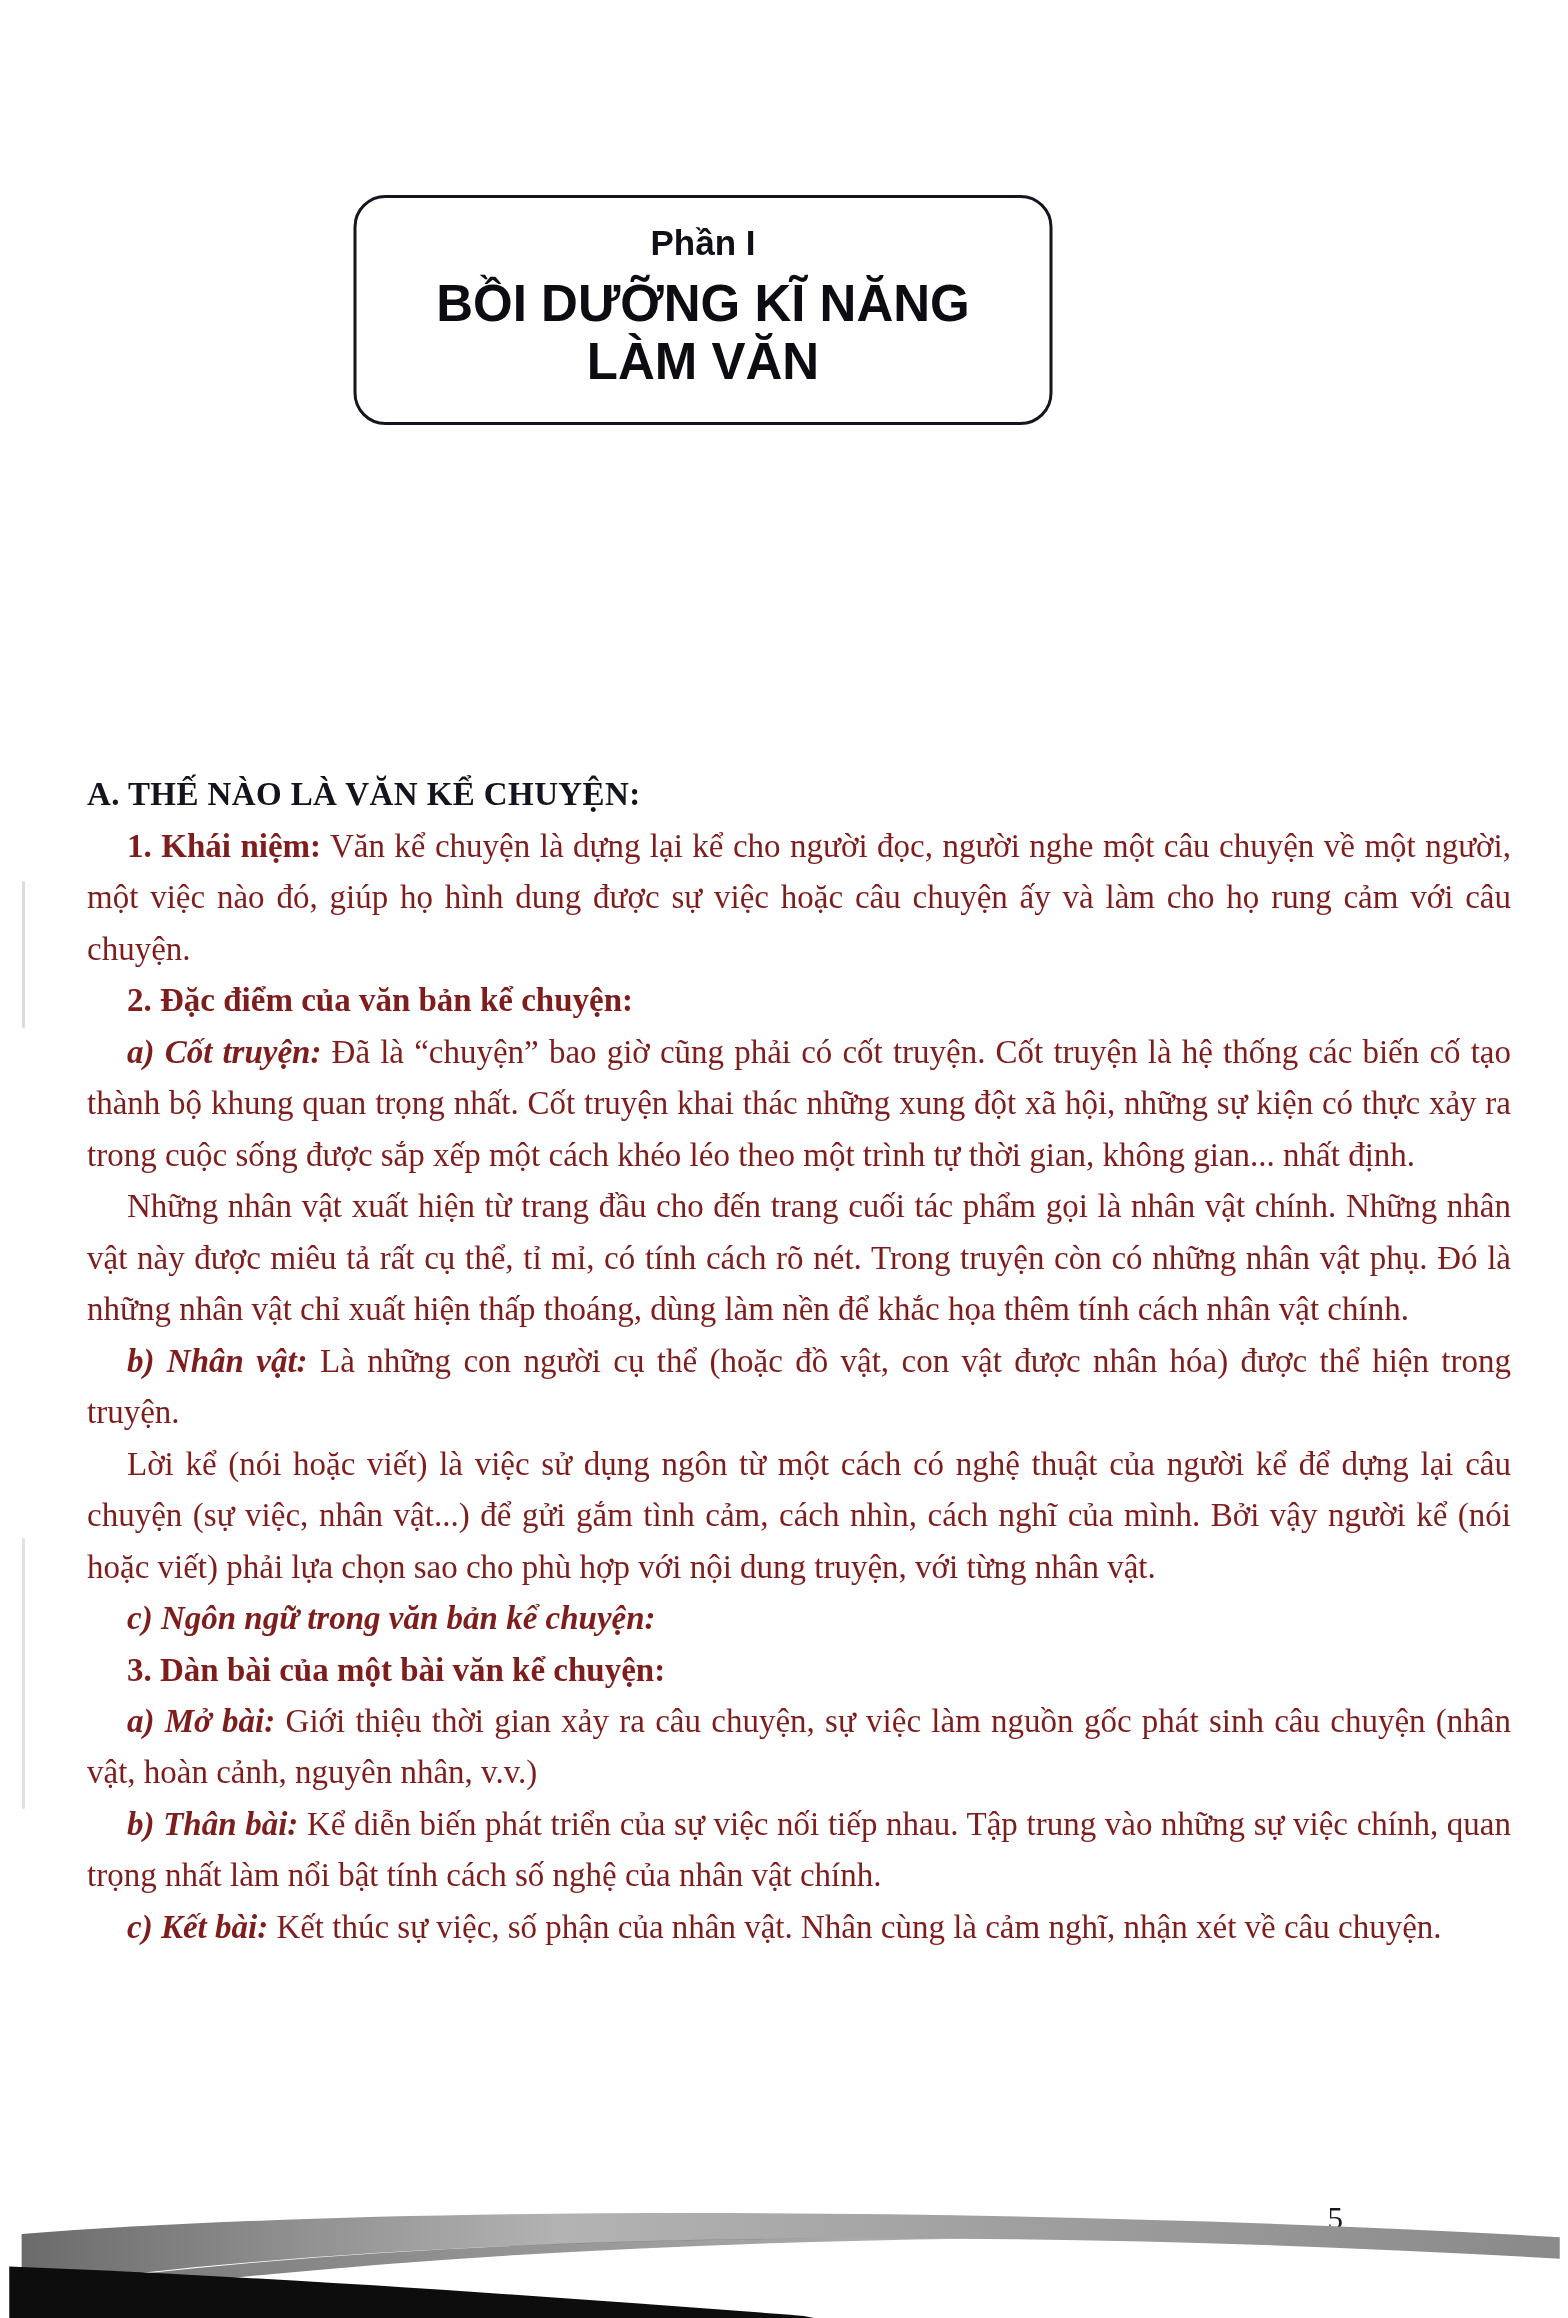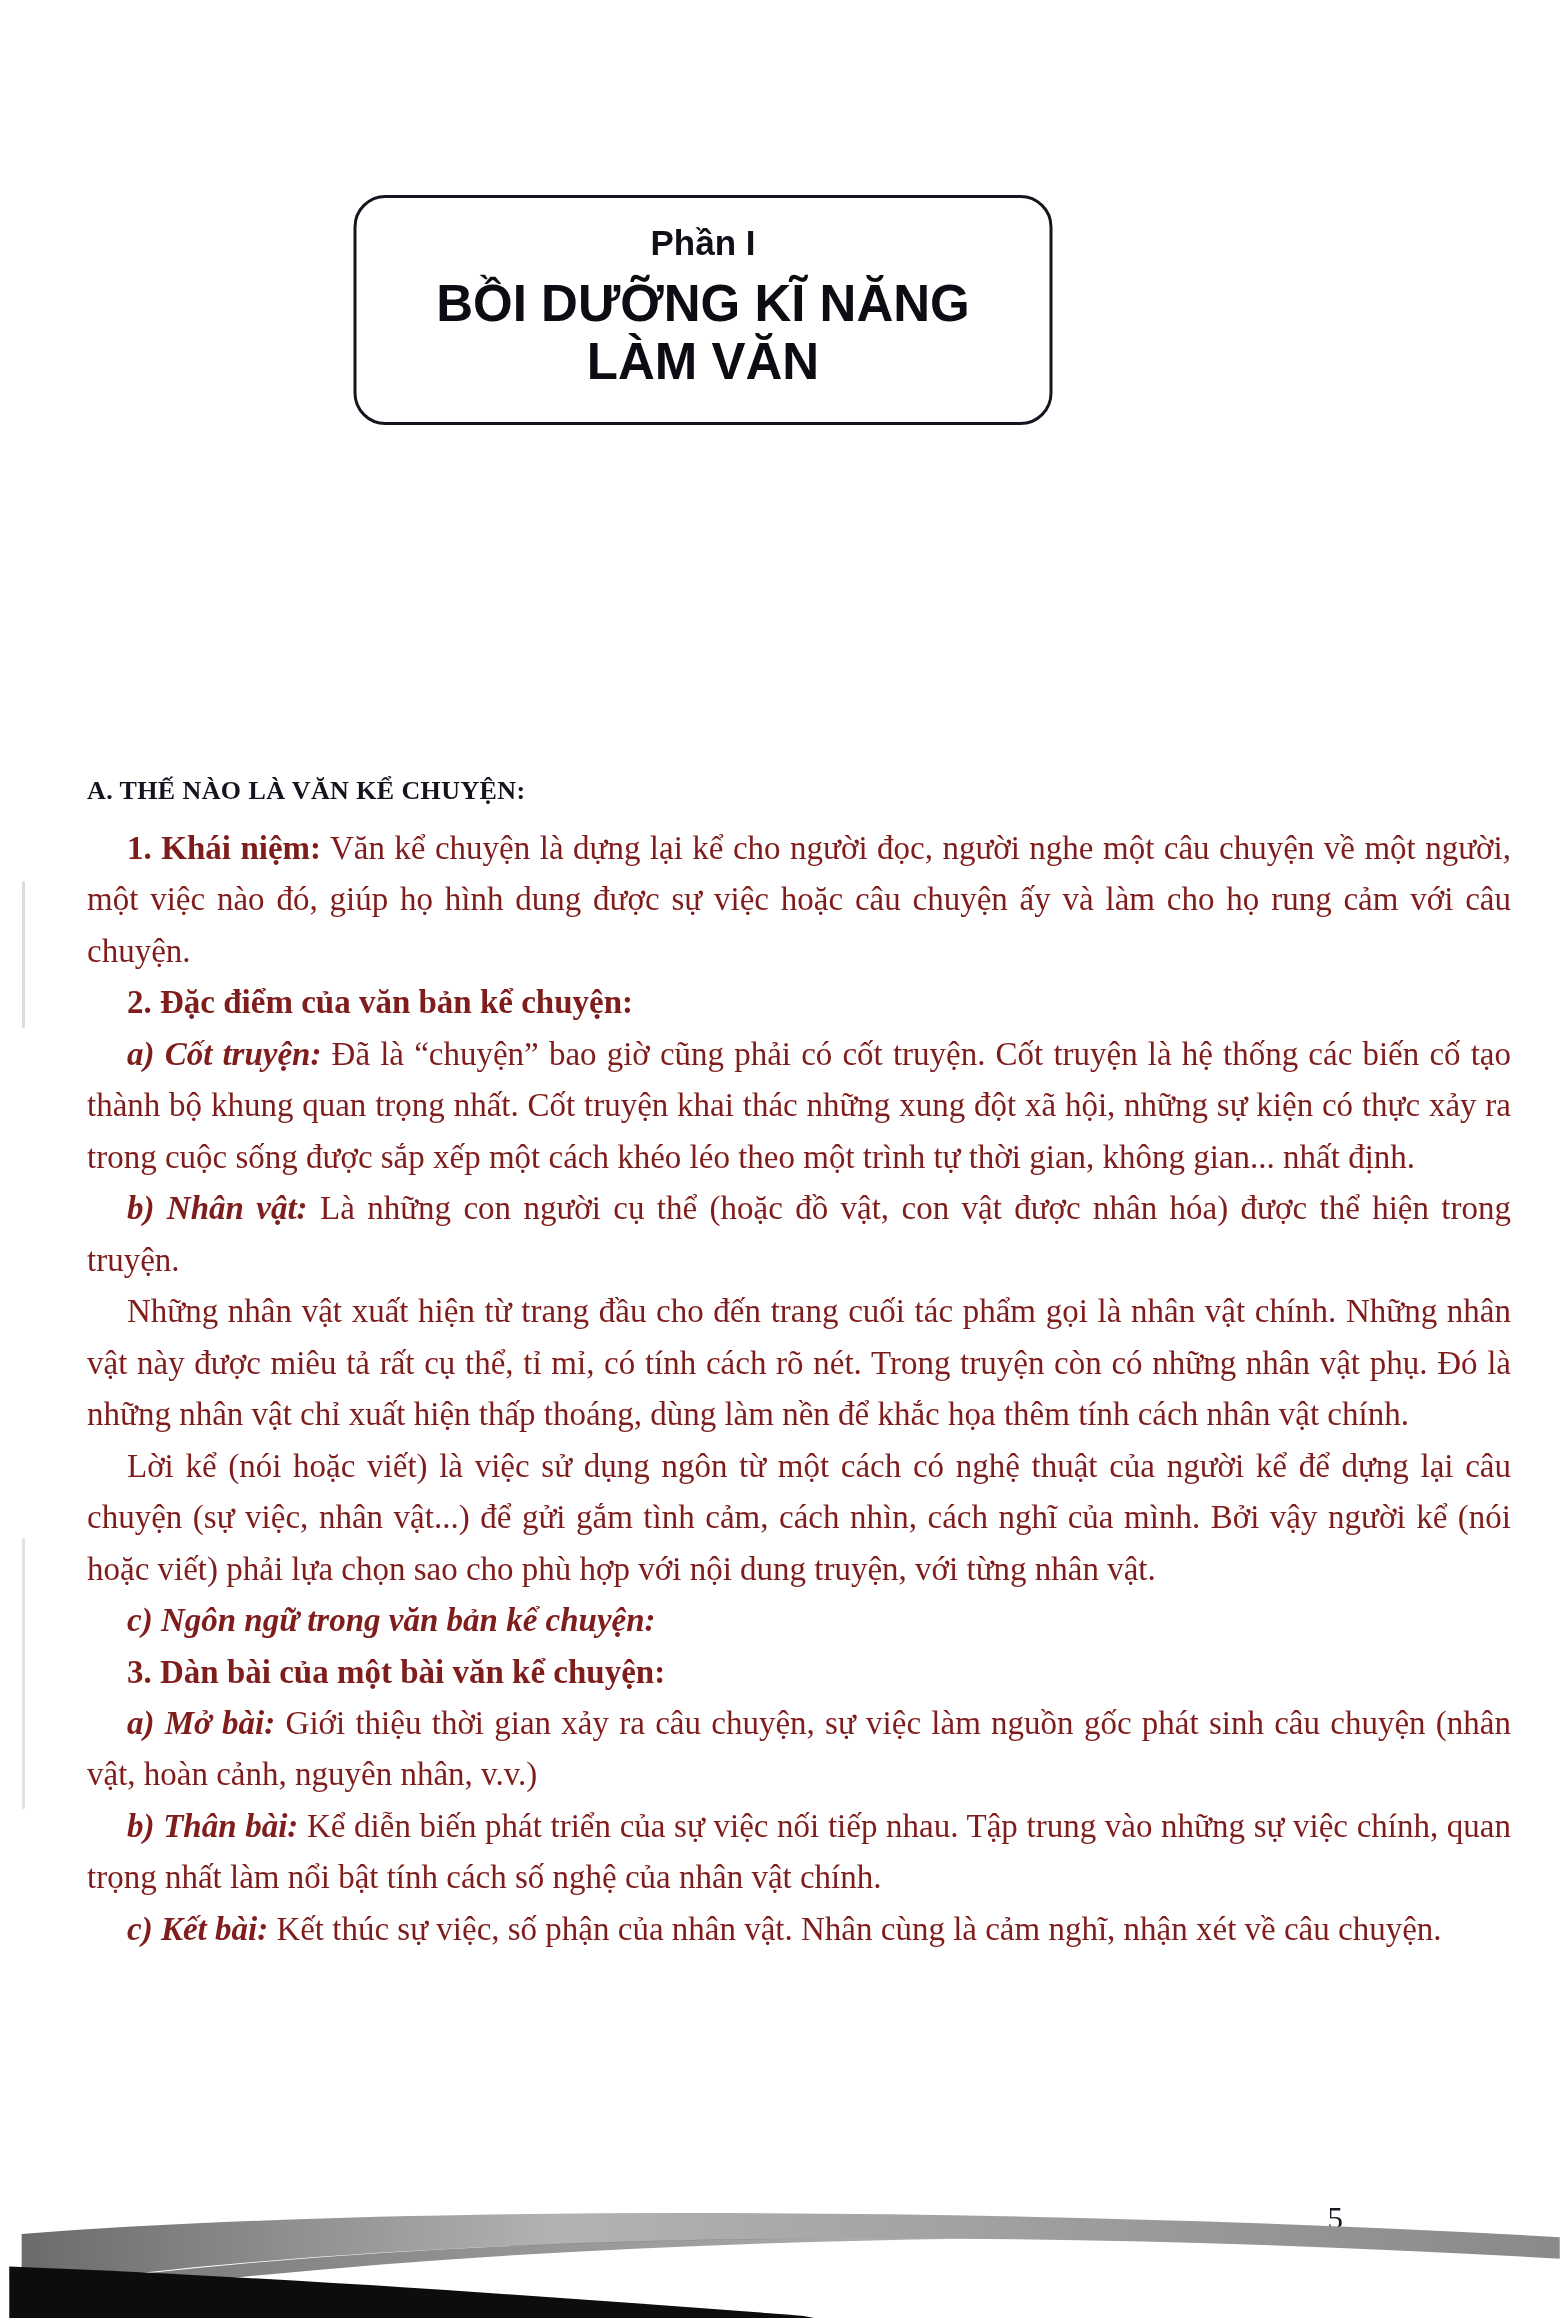--- a/index.html
+++ b/index.html
@@ -45,24 +45,24 @@
     color: #0c0c12;
   }
 
   
   .content {
     position: absolute;
     left: 87px; top: 776px;
     width: 1424px;
   }
   .section-heading {
-    font-size: 26px;
+    font-size: 33px;
     font-weight: bold;
     letter-spacing: 0.4px;
-    margin-bottom: 17px;
+    margin-bottom: 8px;
     color: #14141e;
   }
   .para {
     font-size: 33px;
     line-height: 1.56;
     text-align: justify;
     text-indent: 40px;
     color: #7f1d1d;
   }
   .lb  { font-weight: bold; }
@@ -105,23 +105,23 @@
 
   <div class="content">
     <h2 class="section-heading">A. THẾ NÀO LÀ VĂN KỂ CHUYỆN:</h2>
 
     <p class="para"><span class="lb">1. Khái niệm:</span><span> Văn kể chuyện là dựng lại kể cho người đọc, người nghe một câu chuyện về một người, một việc nào đó, giúp họ hình dung được sự việc hoặc câu chuyện ấy và làm cho họ rung cảm với câu chuyện.</span></p>
 
     <p class="para"><span class="lb">2. Đặc điểm của văn bản kể chuyện:</span></p>
 
     <p class="para"><span class="lbi">a) Cốt truyện:</span><span> Đã là “chuyện” bao giờ cũng phải có cốt truyện. Cốt truyện là hệ thống các biến cố tạo thành bộ khung quan trọng nhất. Cốt truyện khai thác những xung đột xã hội, những sự kiện có thực xảy ra trong cuộc sống được sắp xếp một cách khéo léo theo một trình tự thời gian, không gian... nhất định.</span></p>
 
+    <p class="para"><span>Những nhân vật xuất hiện từ trang đầu cho đến trang cuối tác phẩm gọi là nhân vật chính. Những nhân vật này được miêu tả rất cụ thể, tỉ mỉ, có tính cách rõ nét. Trong truyện còn có những nhân vật phụ. Đó là những nhân vật chỉ xuất hiện thấp thoáng, dùng làm nền để khắc họa thêm tính cách nhân vật chính.</span></p>
+
     <p class="para"><span class="lbi">b) Nhân vật:</span><span> Là những con người cụ thể (hoặc đồ vật, con vật được nhân hóa) được thể hiện trong truyện.</span></p>
-
-    <p class="para"><span>Những nhân vật xuất hiện từ trang đầu cho đến trang cuối tác phẩm gọi là nhân vật chính. Những nhân vật này được miêu tả rất cụ thể, tỉ mỉ, có tính cách rõ nét. Trong truyện còn có những nhân vật phụ. Đó là những nhân vật chỉ xuất hiện thấp thoáng, dùng làm nền để khắc họa thêm tính cách nhân vật chính.</span></p>
 
     <p class="para"><span>Lời kể (nói hoặc viết) là việc sử dụng ngôn từ một cách có nghệ thuật của người kể để dựng lại câu chuyện (sự việc, nhân vật...) để gửi gắm tình cảm, cách nhìn, cách nghĩ của mình. Bởi vậy người kể (nói hoặc viết) phải lựa chọn sao cho phù hợp với nội dung truyện, với từng nhân vật.</span></p>
 
     <p class="para"><span class="lbi">c) Ngôn ngữ trong văn bản kể chuyện:</span></p>
 
     <p class="para"><span class="lb">3. Dàn bài của một bài văn kể chuyện:</span></p>
 
     <p class="para"><span class="lbi">a) Mở bài:</span><span> Giới thiệu thời gian xảy ra câu chuyện, sự việc làm nguồn gốc phát sinh câu chuyện (nhân vật, hoàn cảnh, nguyên nhân, v.v.)</span></p>
 
     <p class="para"><span class="lbi">b) Thân bài:</span><span> Kể diễn biến phát triển của sự việc nối tiếp nhau. Tập trung vào những sự việc chính, quan trọng nhất làm nổi bật tính cách số nghệ của nhân vật chính.</span></p>

